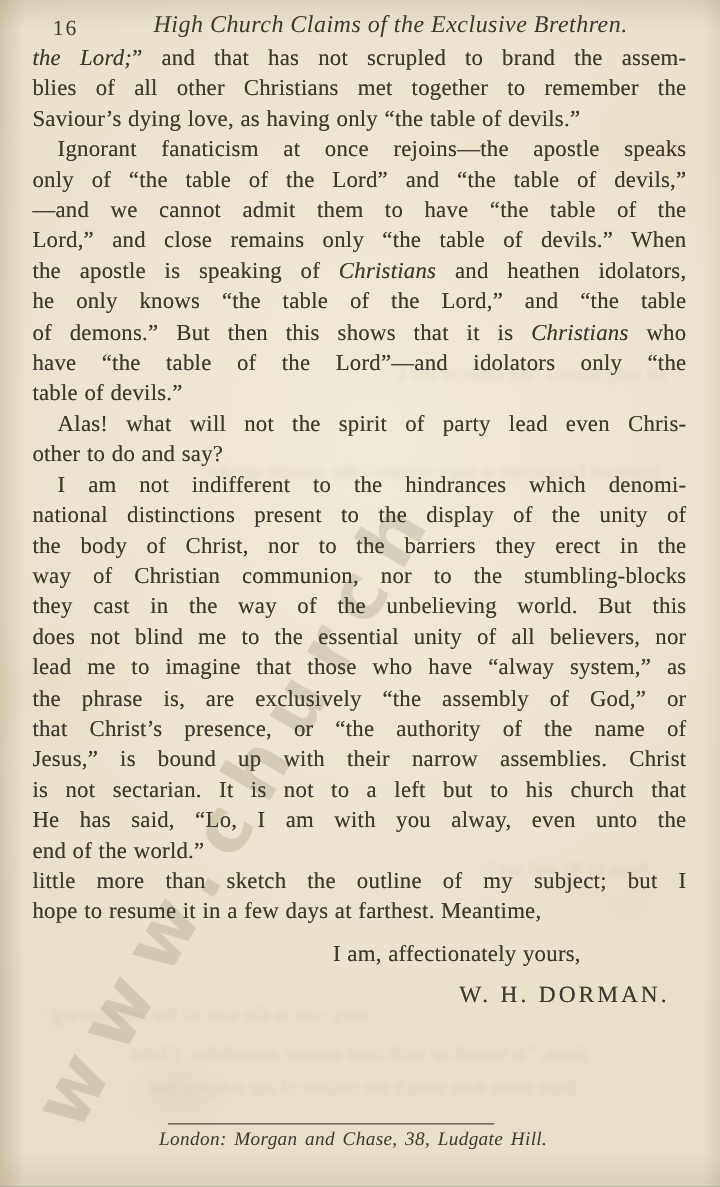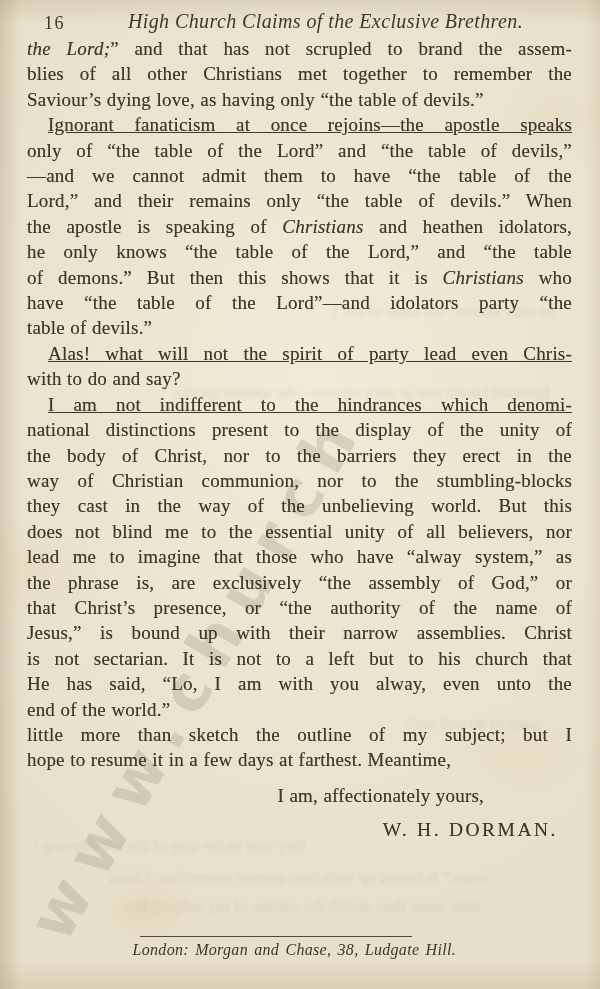--- a/index.html
+++ b/index.html
@@ -32,21 +32,21 @@
   
   .bodytext{
     position:absolute;top:36px;left:27px;width:545px;
     font-size:19px;line-height:25.4px;
     letter-spacing:0.2px;word-spacing:0.5px;
     text-shadow:0 0 0.5px rgba(58,52,43,0.55);
   }
   .para{margin:0;}
   .line{text-align:justify;text-align-last:justify;}
   .line.last{text-align-last:left;}
-  .line.indent{text-indent:21px;text-decoration:underline;}
+  .line.indent{text-indent:21px;}
   .it{font-style:italic;}
   
   .closing{margin-top:6px;}
   .valediction{text-align:right;padding-right:88px;line-height:34px;font-size:19px;}
   .signature{text-align:right;padding-right:14px;line-height:34px;font-size:19.5px;letter-spacing:2.5px;}
   
   .footer-rule{position:absolute;left:140px;top:936px;width:272px;height:0;
     border-top:1.4px solid rgba(52,46,36,0.85);}
   .imprint{position:absolute;left:106px;top:941px;width:350px;text-align:right;
     font-style:italic;font-size:16px;letter-spacing:0.3px;word-spacing:2px;}
@@ -93,30 +93,30 @@
     <div id="paras">
         <div class="para">
           <div class="line"><span class="it">the Lord;</span><span>” and that has not scrupled to brand the assem-</span></div>
           <div class="line"><span>blies of all other Christians met together to remember the</span></div>
           <div class="line last"><span>Saviour’s dying love, as having only “the table of devils.”</span></div>
         </div>
         <div class="para">
           <div class="line indent"><span>Ignorant fanaticism at once rejoins—the apostle speaks</span></div>
           <div class="line"><span>only of “the table of the Lord” and “the table of devils,”</span></div>
           <div class="line"><span>—and we cannot admit them to have “the table of the</span></div>
-          <div class="line"><span>Lord,” and their remains only “the table of devils.” When</span></div>
+          <div class="line"><span>Lord,” and close remains only “the table of devils.” When</span></div>
           <div class="line"><span>the apostle is speaking of </span><span class="it">Christians</span><span> and heathen idolators,</span></div>
           <div class="line"><span>he only knows “the table of the Lord,” and “the table</span></div>
           <div class="line"><span>of demons.” But then this shows that it is </span><span class="it">Christians</span><span> who</span></div>
-          <div class="line"><span>have “the table of the Lord”—and idolators party “the</span></div>
+          <div class="line"><span>have “the table of the Lord”—and idolators only “the</span></div>
           <div class="line last"><span>table of devils.”</span></div>
         </div>
         <div class="para">
           <div class="line indent"><span>Alas! what will not the spirit of party lead even Chris-</span></div>
-          <div class="line last"><span>with to do and say?</span></div>
+          <div class="line last"><span>other to do and say?</span></div>
         </div>
         <div class="para">
           <div class="line indent"><span>I am not indifferent to the hindrances which denomi-</span></div>
           <div class="line"><span>national distinctions present to the display of the unity of</span></div>
           <div class="line"><span>the body of Christ, nor to the barriers they erect in the</span></div>
           <div class="line"><span>way of Christian communion, nor to the stumbling-blocks</span></div>
           <div class="line"><span>they cast in the way of the unbelieving world. But this</span></div>
           <div class="line"><span>does not blind me to the essential unity of all believers, nor</span></div>
           <div class="line"><span>lead me to imagine that those who have “alway system,” as</span></div>
           <div class="line"><span>the phrase is, are exclusively “the assembly of God,” or</span></div>

